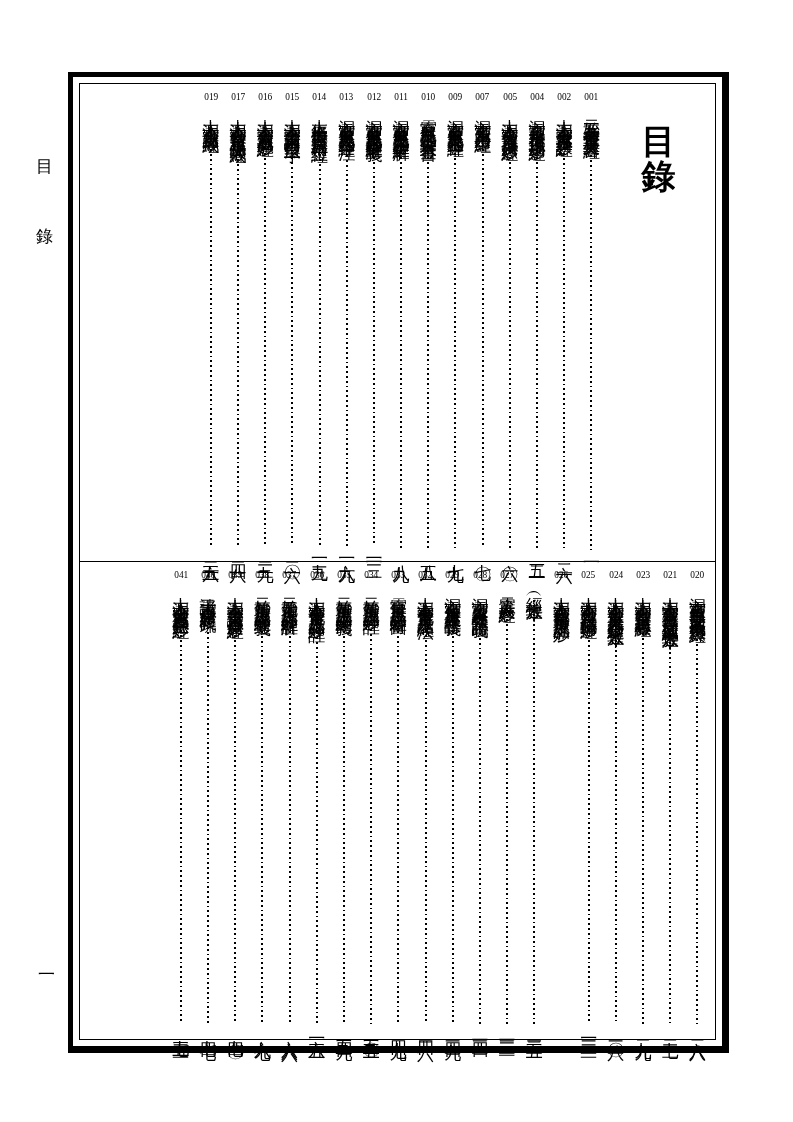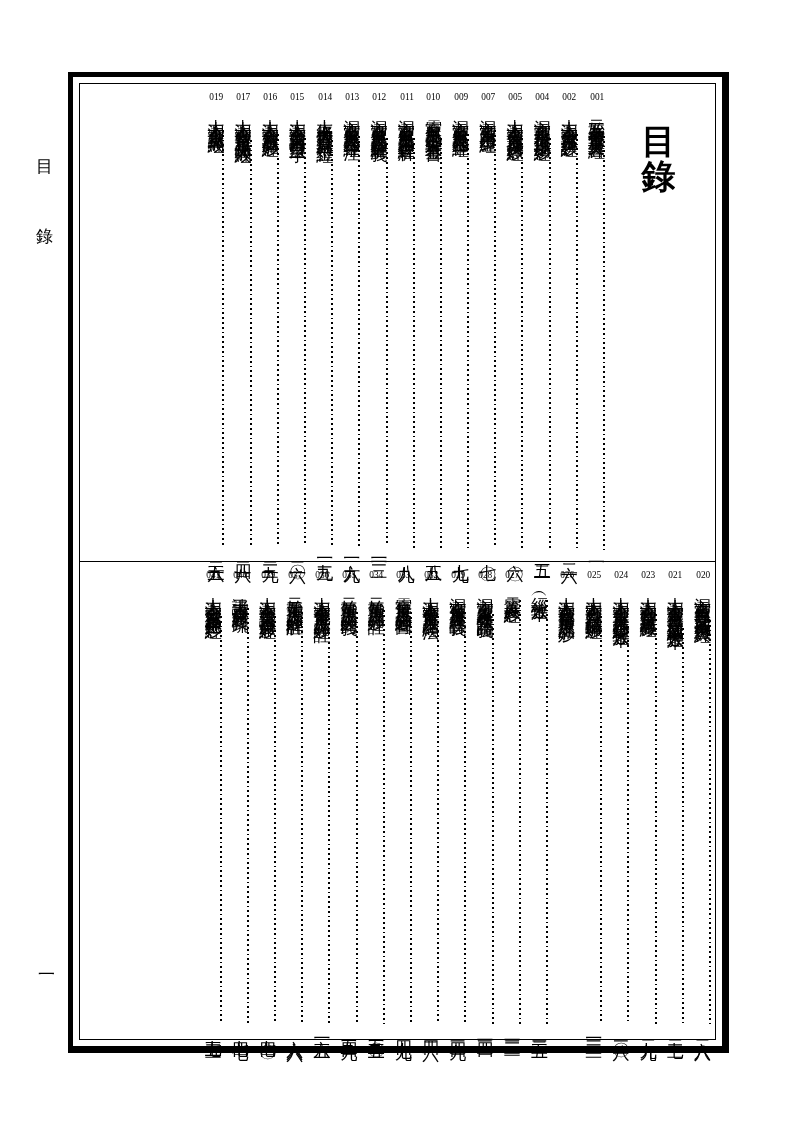--- a/index.html
+++ b/index.html
@@ -40,21 +40,21 @@
     display:flex;flex-direction:column;align-items:center;
     padding-top:10px;box-sizing:border-box;
   }
   .big-title{
     writing-mode:vertical-rl;font-size:34px;font-weight:bold;
     letter-spacing:32px;line-height:1;
   }
   
   .col{
     width:27.2px;flex:0 0 auto;min-height:0;
-    display:flex;flex-direction:column;align-items:flex-end;
+    display:flex;flex-direction:column;align-items:center;
   }
   .no{
     font-size:11px;line-height:13px;height:13px;margin-bottom:3px;
     letter-spacing:0;transform:scaleX(.85);white-space:nowrap;
   }
   .vtitle{
     writing-mode:vertical-rl;text-orientation:mixed;
     font-size:17px;line-height:1;letter-spacing:2px;flex:0 0 auto;
   }
   .dots{
@@ -262,20 +262,26 @@
           <div class="dots"></div>
           <div class="vpage">六一五</div>
         </div>
         <div class="col">
           <div class="no">037</div>
           <div class="vtitle">元始无量度人上品妙經註解</div>
           <div class="dots"></div>
           <div class="vpage">六六六</div>
         </div>
         <div class="col">
+          <div class="no">038</div>
+          <div class="vtitle">元始無量度人上品妙經通義</div>
+          <div class="dots"></div>
+          <div class="vpage">六九七</div>
+        </div>
+        <div class="col">
           <div class="no">039</div>
           <div class="vtitle">太上洞玄靈寶諸天靈書度命妙經</div>
           <div class="dots"></div>
           <div class="vpage">七四〇</div>
         </div>
         <div class="col">
           <div class="no">040</div>
           <div class="vtitle">諸天靈書度命妙經義疏</div>
           <div class="dots"></div>
           <div class="vpage">七四七</div>

